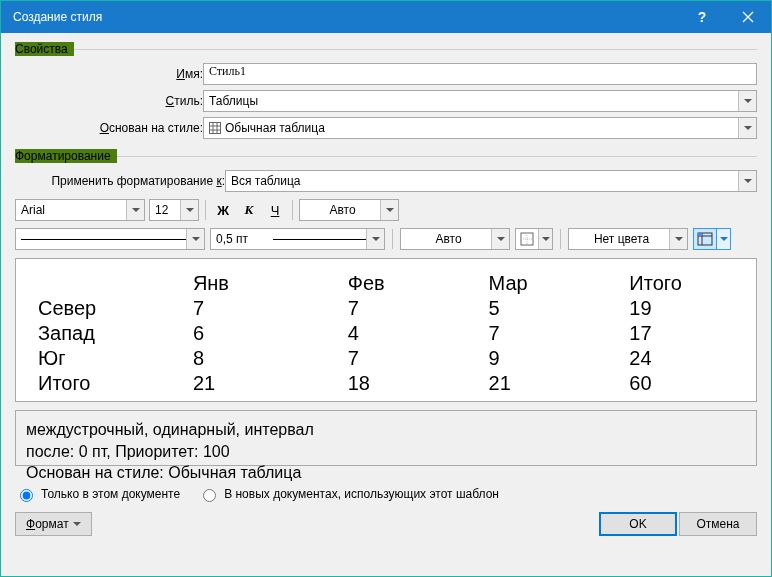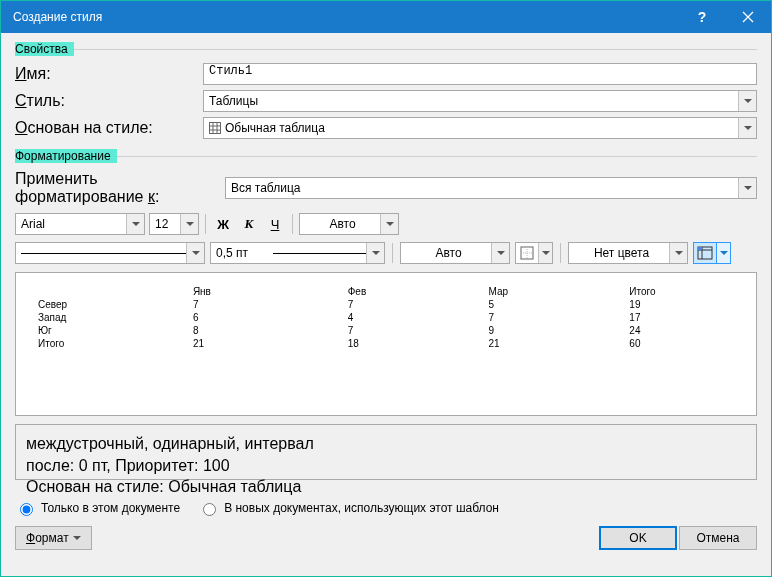--- a/index.html
+++ b/index.html
@@ -42,42 +42,43 @@
   .fieldset {
     border: 1px solid #d0d0d0;
     border-left: none; border-right: none; border-bottom: none;
     padding: 8px 0 6px 0;
     margin: 6px 0 2px 0;
     position: relative;
   }
   .fieldset .legend {
     position: absolute;
     top: -8px; left: 0;
-    background: #5eead4;
+    background: #4d7c0f;
     padding-right: 6px;
     font-size: 12px;
   }
   .row {
     display: flex;
     align-items: center;
     margin: 5px 0;
   }
   .lbl {
     width: 188px;
-    font-size: 16px;
+    font-size: 12px;
+    text-align: right;
   }
   .lbl u { text-decoration: underline; }
   .text-input {
     flex: 1;
     height: 22px;
     border: 1px solid #a9a9a9;
     background: #fff;
     padding: 0 5px;
     font-size: 12px;
-    font-family: Liberation Mono, monospace;
+    font-family: Liberation Serif, serif;
   }
   .combo {
     flex: 1;
     height: 22px;
     border: 1px solid #a9a9a9;
     background: #fff;
     display: flex;
     align-items: center;
     padding: 0 0 0 5px;
     font-size: 12px;
@@ -172,21 +173,21 @@
     border: 1px solid #a9a9a9;
     background: #fff;
     height: 144px;
     padding: 12px 18px 12px 18px;
     margin-bottom: 8px;
   }
   .preview-table {
     width: 100%;
     border-collapse: collapse;
     font-family: Arial, sans-serif;
-    font-size: 10px;
+    font-size: 20px;
   }
   .preview-table td {
     padding: 1px 4px;
   }
   .desc-box {
     border: 1px solid #a9a9a9;
     background: #f0f0f0;
     padding: 8px 10px;
     font-size: 16px;
     line-height: 1.35;

